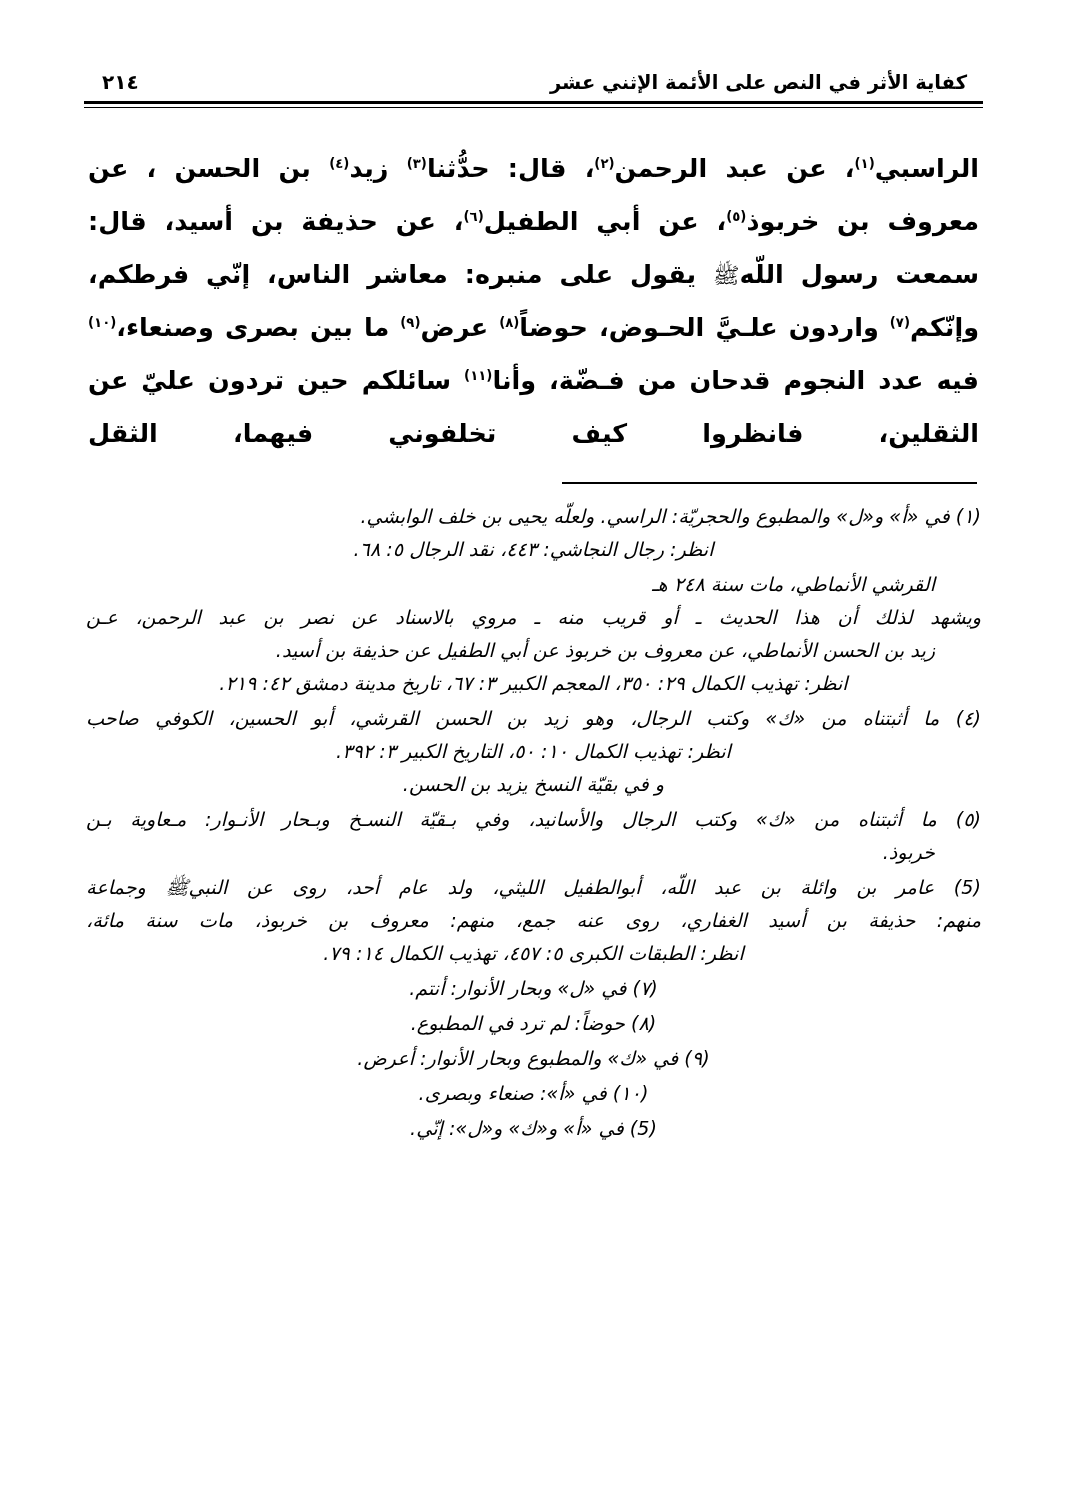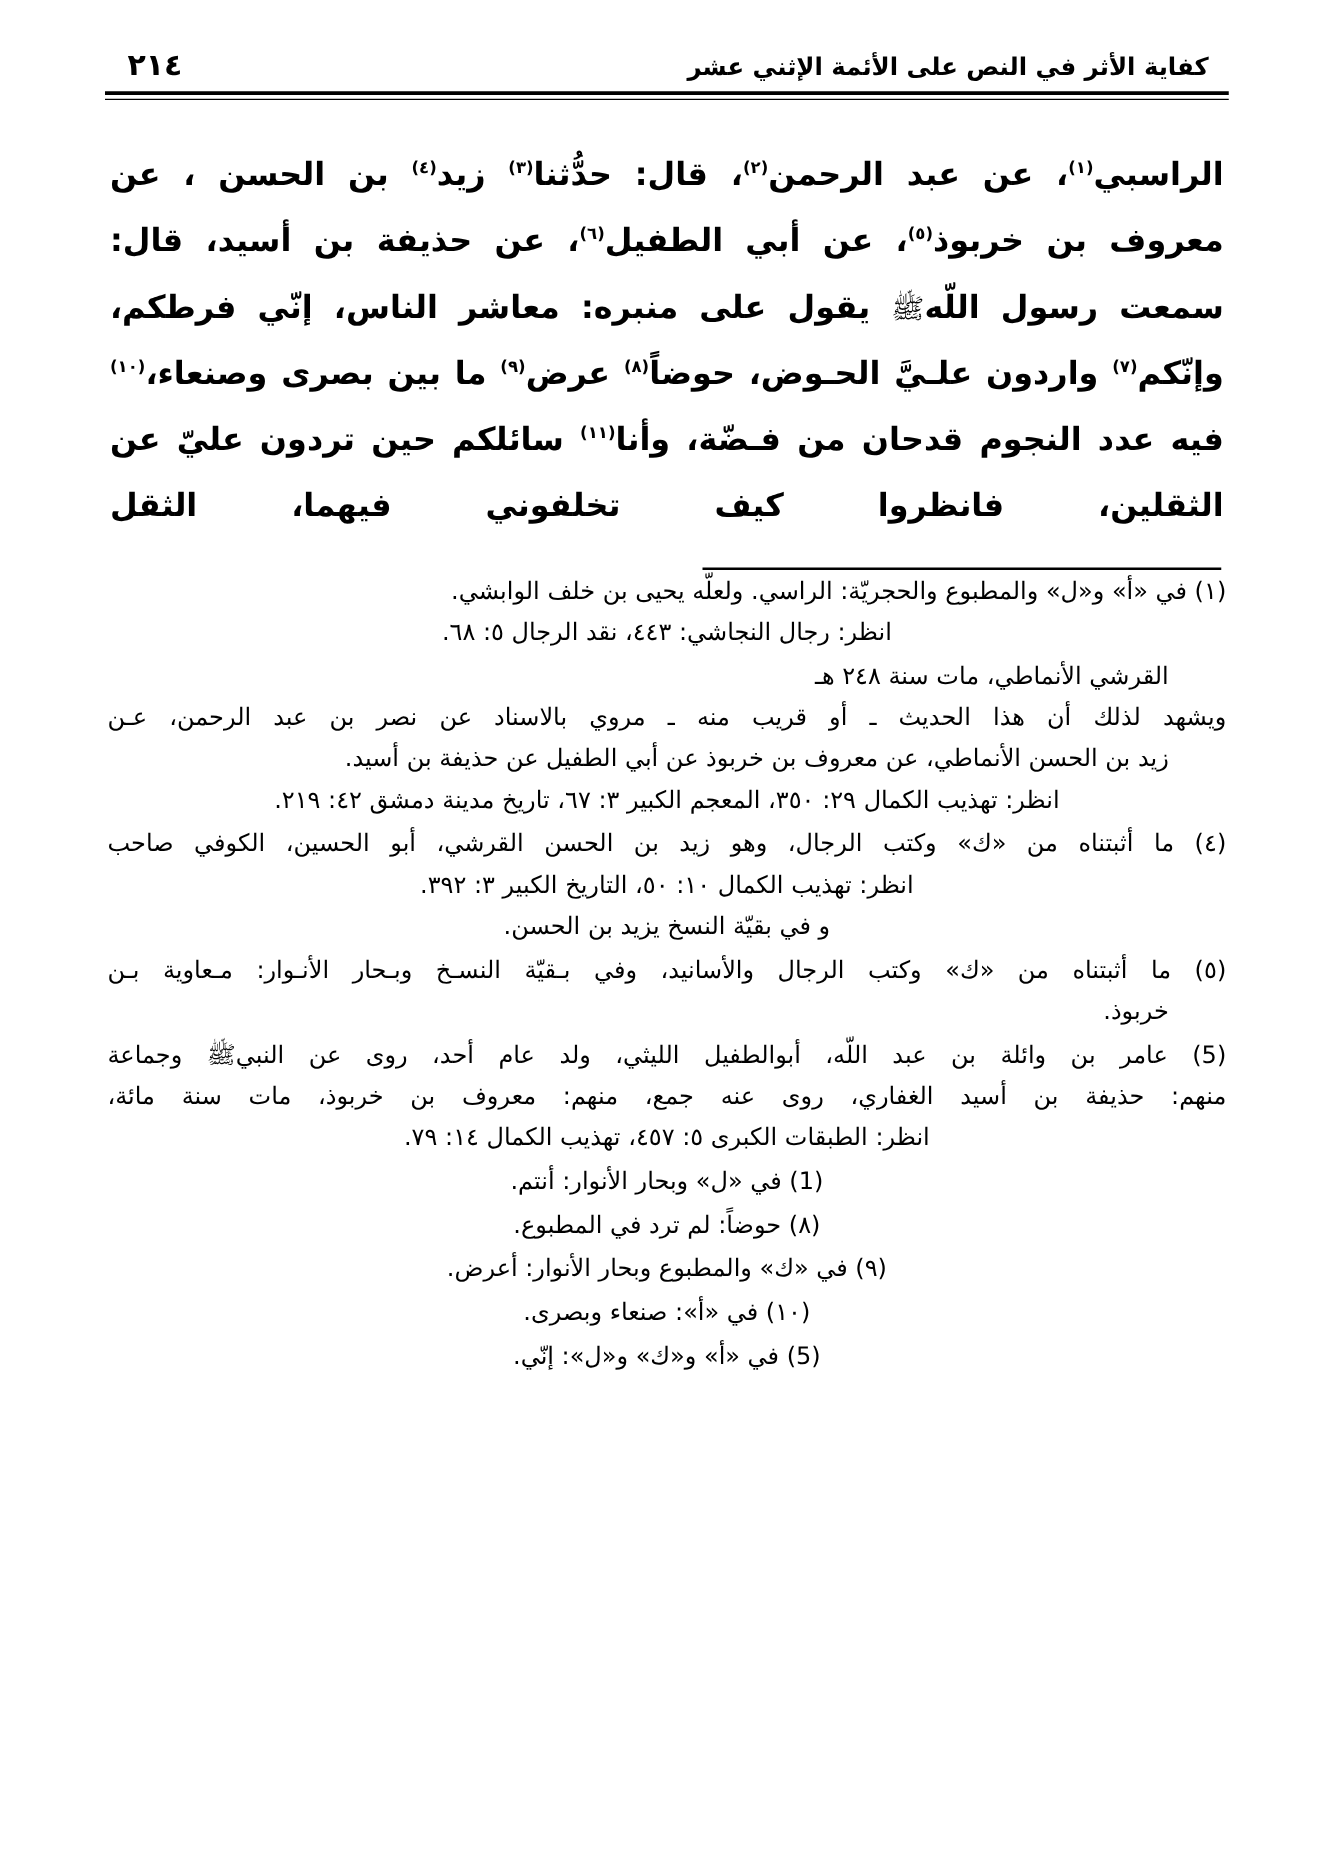--- a/index.html
+++ b/index.html
@@ -30,23 +30,24 @@
     direction: rtl;
     padding: 0 18px 0 20px;
   }
   .header-title {
     font-size: 19.5px;
     font-weight: bold;
     letter-spacing: 0px;
     white-space: nowrap;
   }
   .page-number {
-    font-size: 24px;
+    font-size: 20px;
     font-weight: bold;
     letter-spacing: 1px;
+    margin-top: 32px;
   }
   .header-rules {
     margin-top: 7px;
     padding: 0 2px;
   }
   .header-rules .thick {
     height: 3px;
     background: #000;
   }
   .header-rules .thin {
@@ -80,24 +81,25 @@
   
   .fn-sep {
     width: 415px;
     height: 2px;
     background: #000;
     margin: 22px 8px 0 auto;
   }
 
   
   .footnotes {
-    margin-top: 0;
+    margin-top: 16px;
     font-size: 19.2px;
     line-height: 1.72;
     padding: 0 4px;
+    font-style: italic;
   }
   .fn {
     margin-bottom: 2px;
   }
   .fn p {
     margin: 0;
     text-align: justify;
     text-align-last: justify;
   }
   .fn p.indent {
@@ -152,21 +154,21 @@
       <div class="fn">
         <p class="">(٥) ما أثبتناه من «ك» وكتب الرجال والأسانيد، وفي بـقيّة النسـخ وبـحار الأنـوار: مـعاوية بـن</p>
         <p class="indent right-last">خربوذ.</p>
       </div>
       <div class="fn">
         <p class="">(5) عامر بن وائلة بن عبد اللّه، أبوالطفيل الليثي، ولد عام أحد، روى عن النبيﷺ وجماعة</p>
         <p class="">منهم: حذيفة بن أسيد الغفاري، روى عنه جمع، منهم: معروف بن خربوذ، مات سنة مائة،</p>
         <p class="center-last">انظر: الطبقات الكبرى ٥: ٤٥٧، تهذيب الكمال ١٤: ٧٩.</p>
       </div>
       <div class="fn">
-        <p class="center-last">(1) في «ل» وبحار الأنوار: أنتم.</p>
+        <p class="center-last">(٧) في «ل» وبحار الأنوار: أنتم.</p>
       </div>
       <div class="fn">
         <p class="center-last">(٨) حوضاً: لم ترد في المطبوع.</p>
       </div>
       <div class="fn">
         <p class="center-last">(٩) في «ك» والمطبوع وبحار الأنوار: أعرض.</p>
       </div>
       <div class="fn">
         <p class="center-last">(١٠) في «أ»: صنعاء وبصرى.</p>
       </div>

